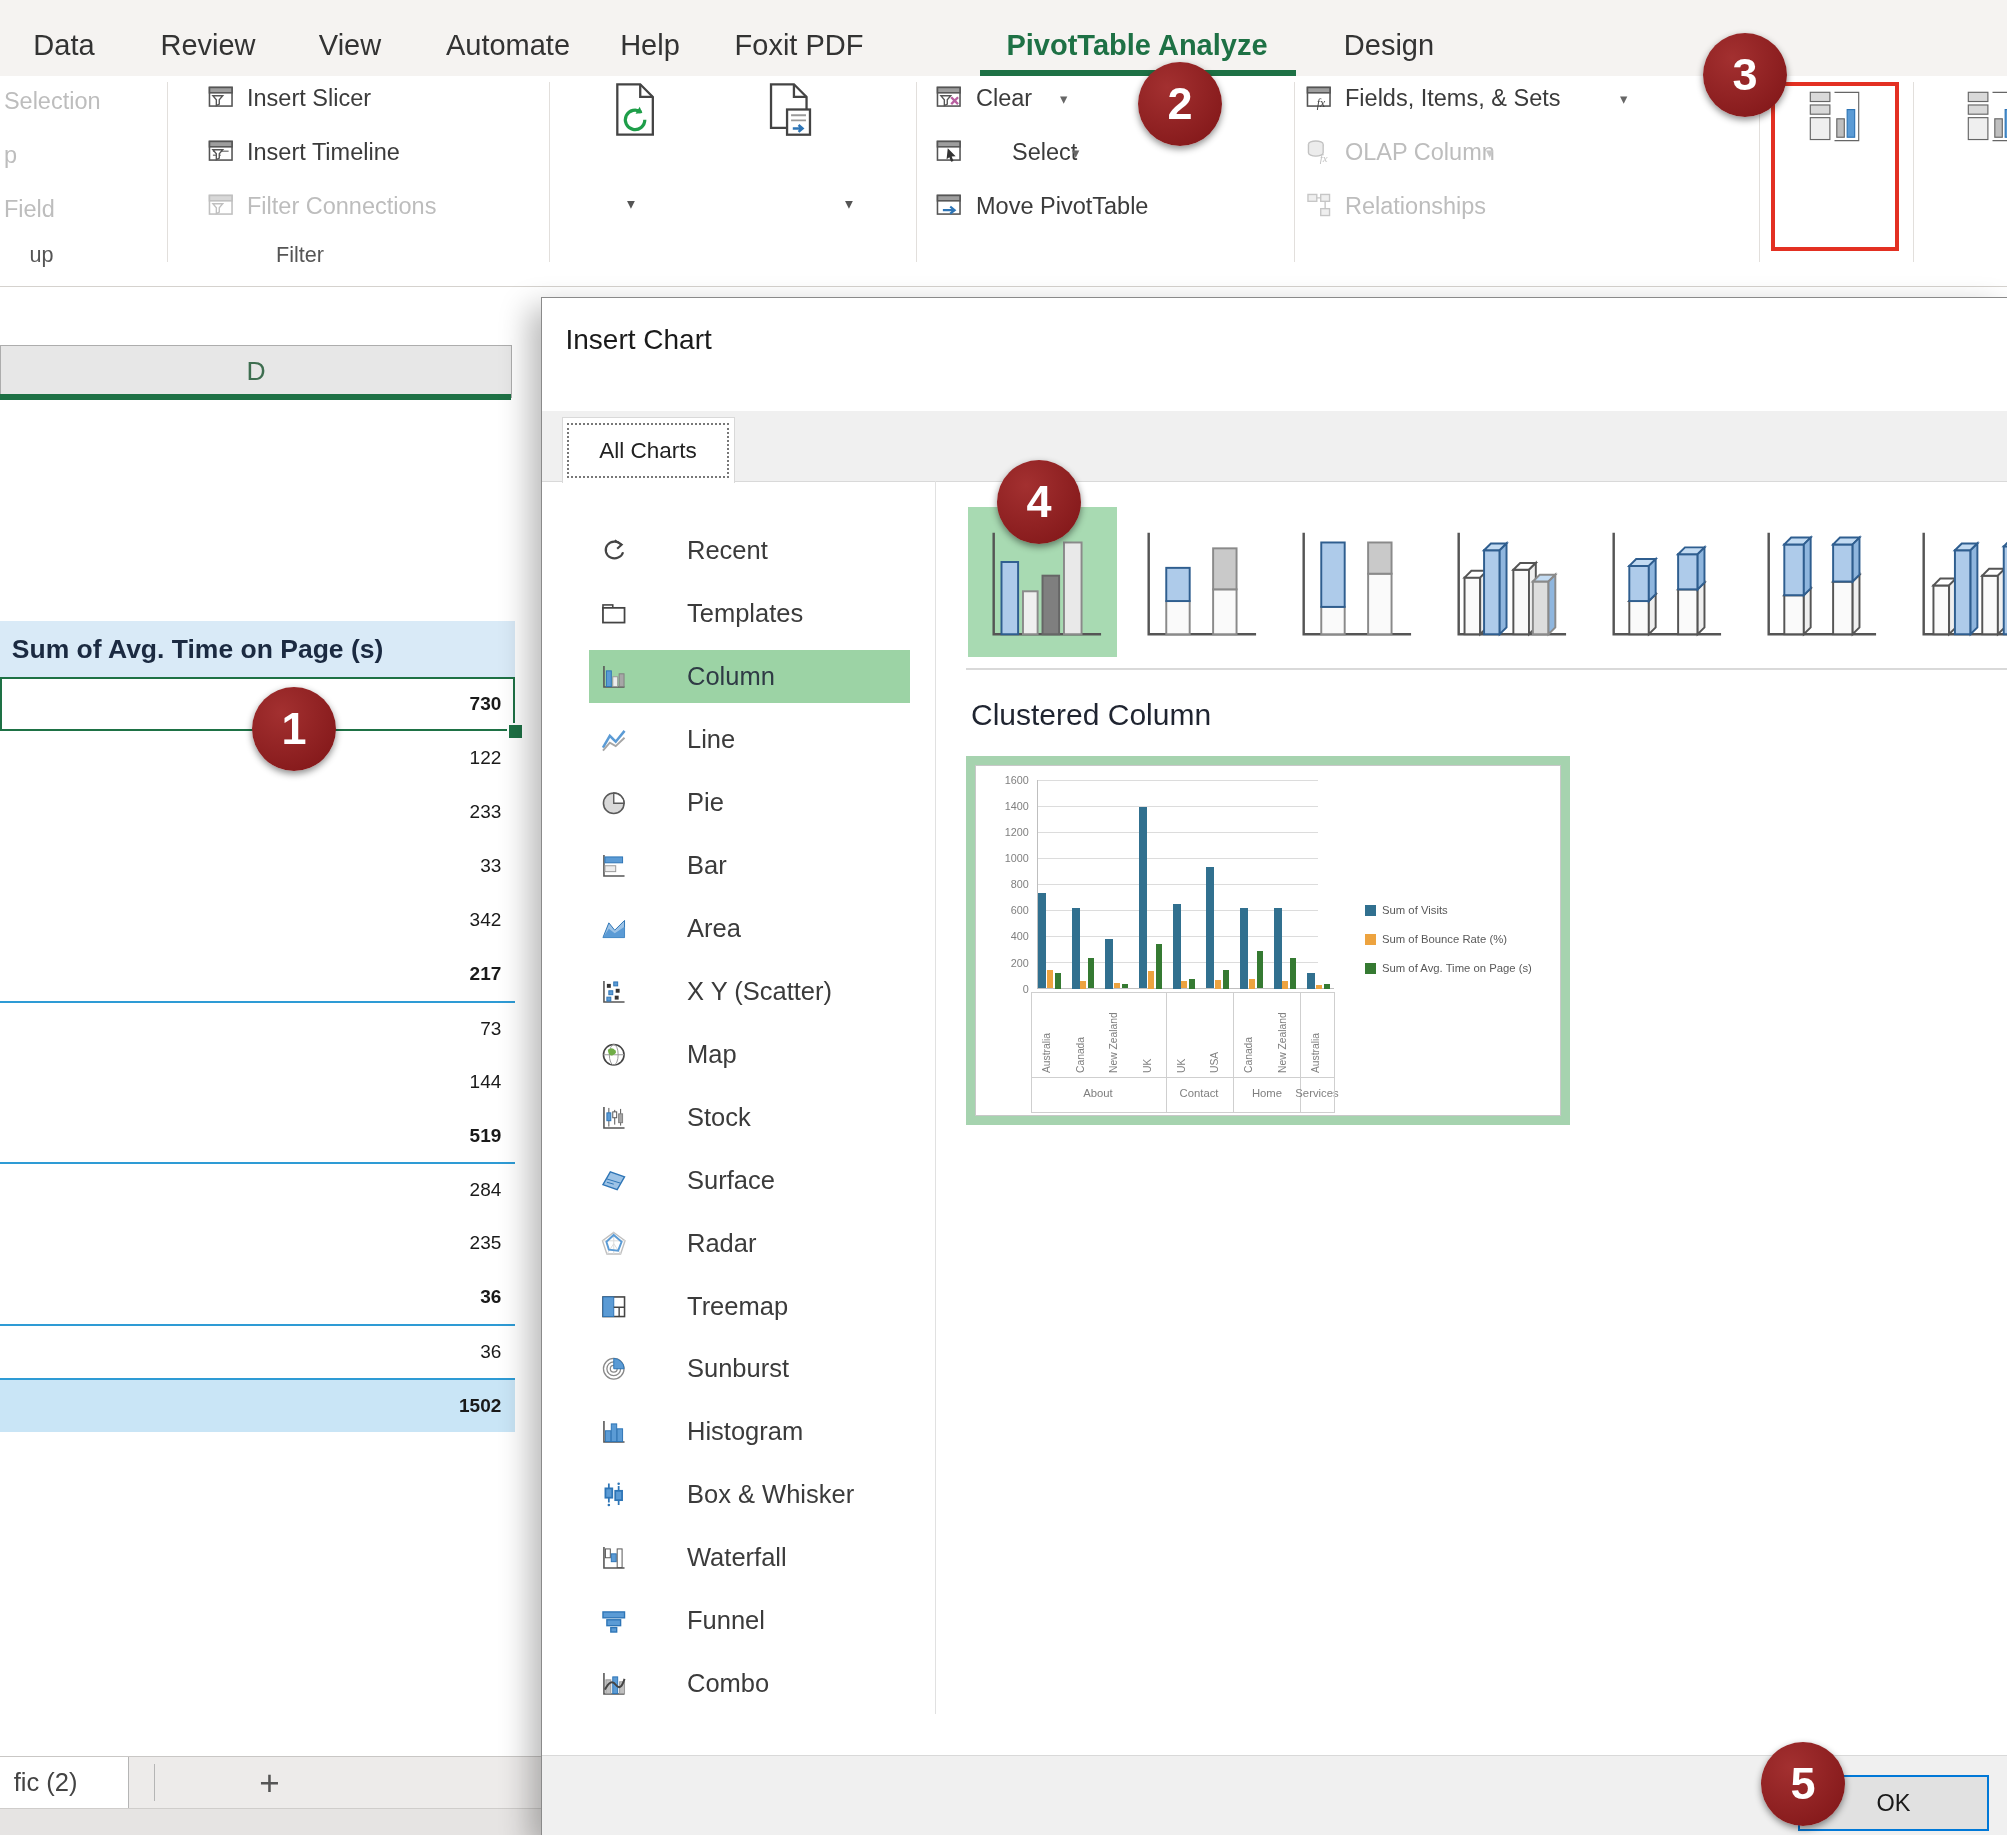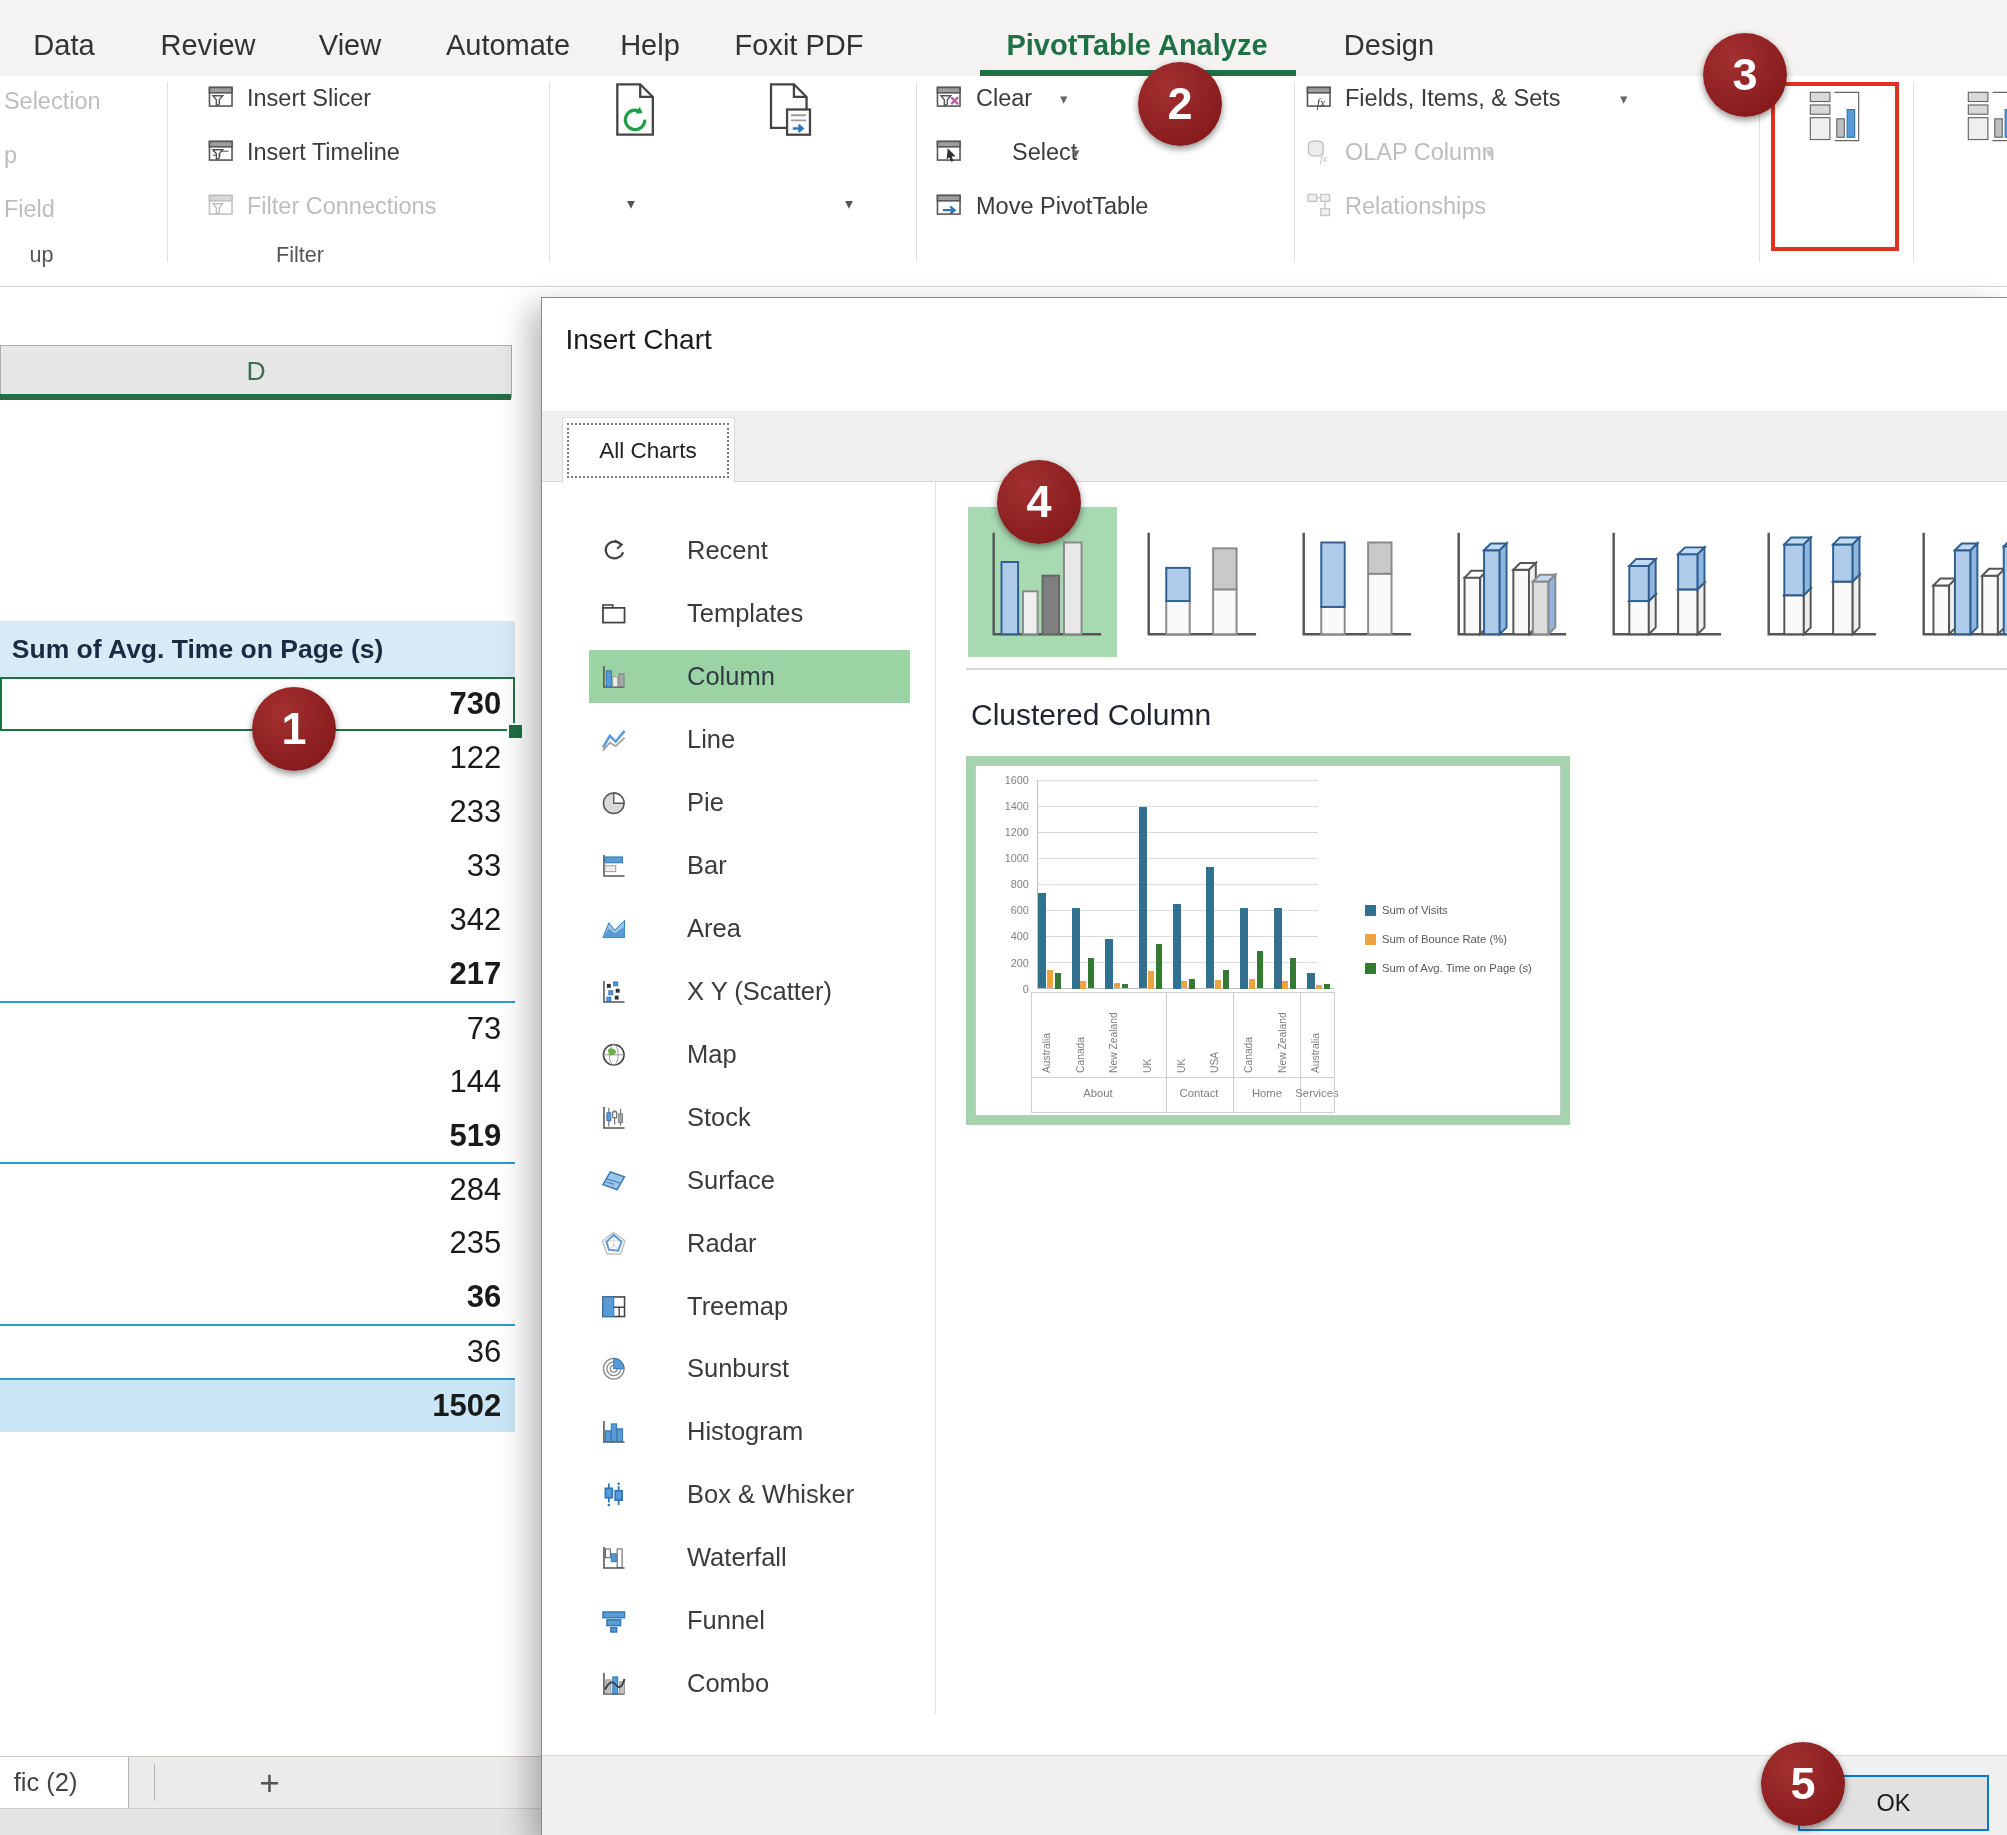--- a/index.html
+++ b/index.html
@@ -19,21 +19,21 @@
   .rb-caption{font-size:21.6px;color:#555}
   .chev{font-size:14.7px;color:#666;margin-left:5.9px}
   .big-btn-label{font-size:23.5px;color:#3b3b3b;text-align:center;transform:translateX(-50%);white-space:nowrap}
   .red-box{border:4.9px solid #E33022;background:transparent;z-index:30}
   
   .col-header{left:0;top:345px;width:510px;height:51px;background:#E7E7E7;border:1px solid #ADADAD;
               display:flex;align-items:center;justify-content:center;font-size:26.5px;color:#3E6E50}
   .col-green{left:0;top:394px;width:511px;height:5.9px;background:#1E7145}
   .pivot-header{left:0;top:621px;width:515px;height:56px;background:#D9EAF7;display:flex;align-items:center;
                 font-weight:bold;font-size:26.5px;color:#1B2A41;padding-left:11.8px;box-sizing:border-box}
-  .pivot-row{left:0;width:515px;height:54px;box-sizing:border-box;font-size:31px;color:#1A1A1A;
+  .pivot-row{left:0;width:515px;height:54px;box-sizing:border-box;font-size:19px;color:#1A1A1A;
              display:flex;align-items:center;justify-content:flex-end;padding-right:13.7px;background:#fff}
   .pivot-row.bold{font-weight:bold}
   .pivot-row.sep{border-top:2.9px solid #2E9BD5}
   .pivot-row.total{background:#C9E5F6}
   .sel-border{left:0;top:677px;width:515px;height:54px;border:2.9px solid #1E7145;box-sizing:border-box;z-index:5;pointer-events:none}
   .sel-handle{left:507px;top:723px;width:12.7px;height:12.7px;background:#1E7145;border:2px solid #fff;z-index:6}
   .sheet-bar{left:0;top:1756px;width:541px;height:52px;background:#EDEBEA;border-top:1px solid #C9C7C5}
   .sheet-tab{left:0;top:1757px;width:129px;height:51px;background:#fff;border-right:1px solid #B5B5B5;
              display:flex;align-items:center;padding-left:13.7px;box-sizing:border-box;font-size:25.5px;color:#444}
   .sheet-plus{left:235px;top:1757px;width:69px;height:51px;display:flex;align-items:center;justify-content:center;

